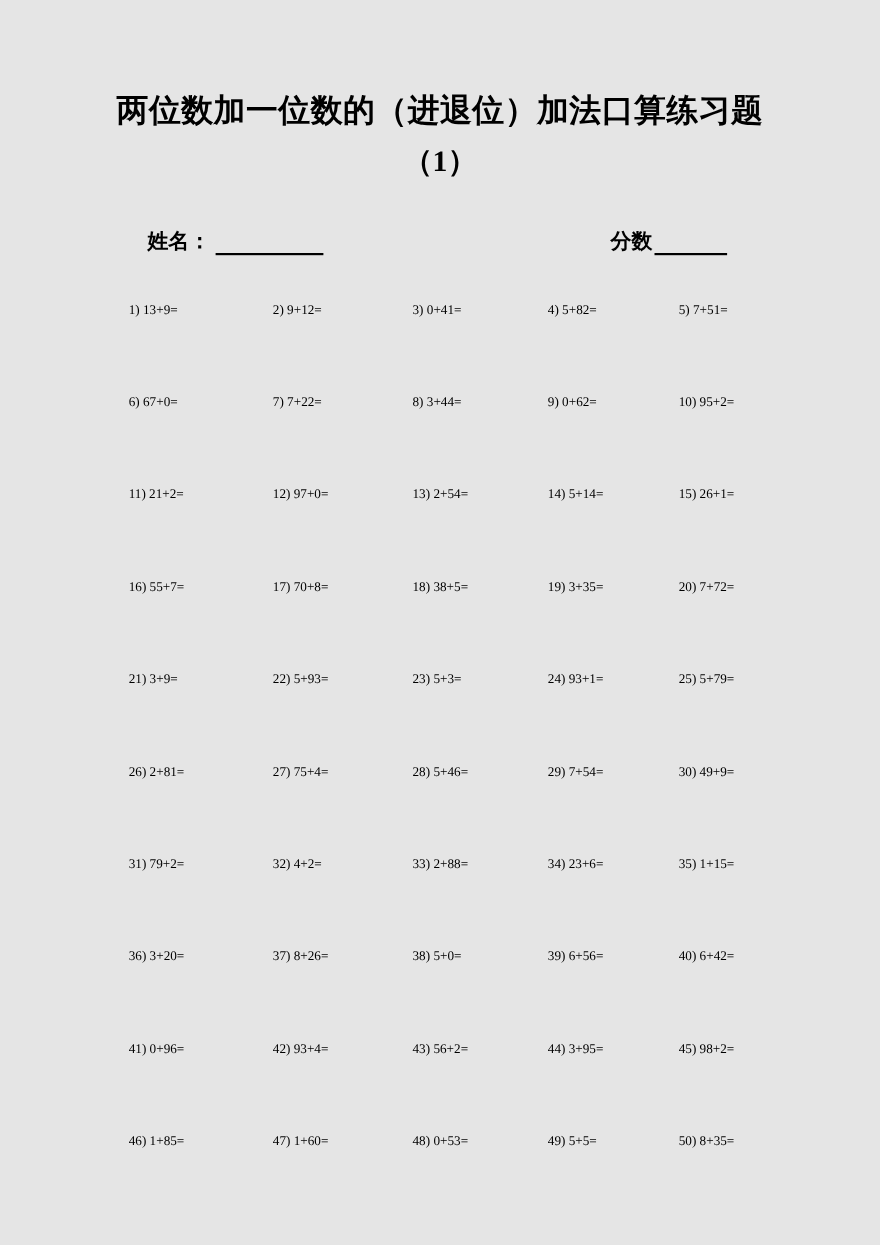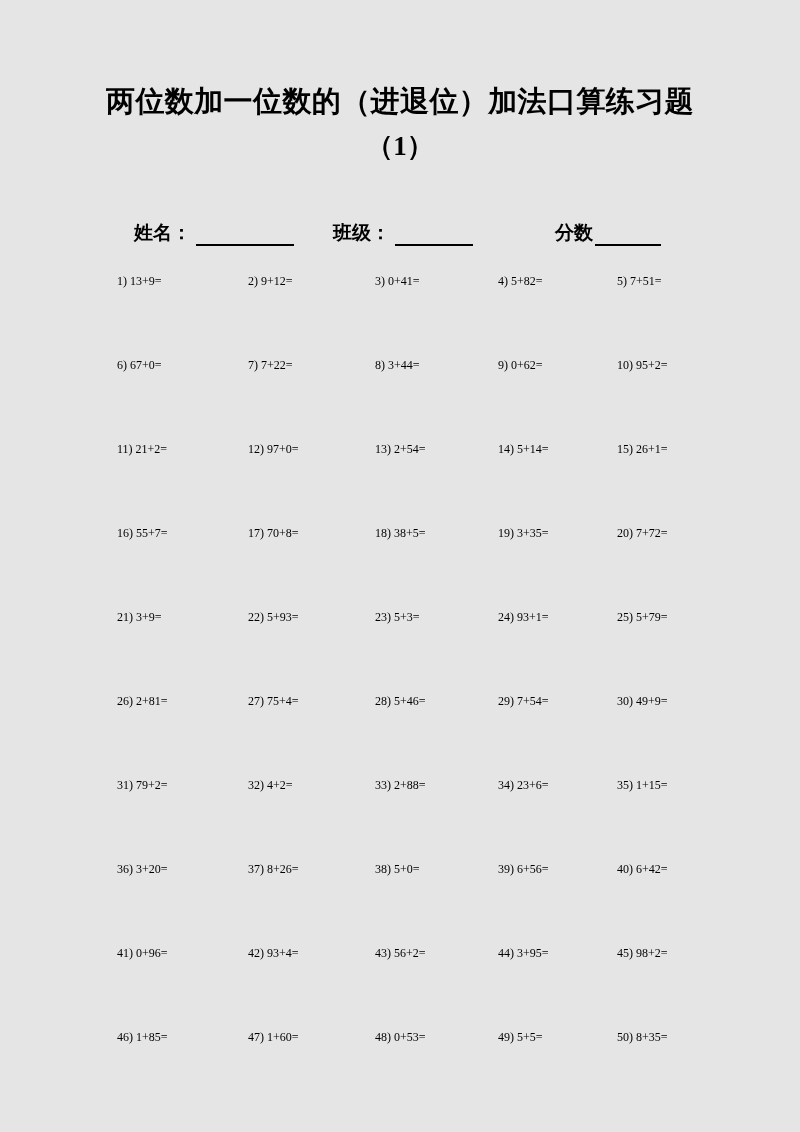--- a/index.html
+++ b/index.html
@@ -45,21 +45,21 @@
   .title-line-2 {
     font-size: 27px;
     font-weight: bold;
     line-height: 44px;
   }
 
   
   .info-row {
     position: absolute;
     left: 0;
-    top: 220px;
+    top: 206px;
     width: 728px;
     height: 34px;
     font-size: 19px;
     font-weight: bold;
     padding-left: 16px;
   }
   .info-item {
     position: absolute;
     white-space: nowrap;
     display: flex;
@@ -117,24 +117,20 @@
 
   <div class="title-block">
     <div class="title-line">两位数加一位数的（进退位）加法口算练习题</div>
     <div class="title-line-2">（1）</div>
   </div>
 
   <div class="info-row">
     <div class="info-item info-name">
       <span class="info-label">姓名：</span>
       <span class="blank-line blank-name"></span>
-    </div>
-    <div class="info-item info-class">
-      <span class="info-label">班级：</span>
-      <span class="blank-line blank-class"></span>
     </div>
     <div class="info-item info-score">
       <span class="info-label">分数</span>
       <span class="blank-line blank-score"></span>
     </div>
   </div>
 
   <div class="problems" id="problems-grid">
       <div class="prob-row">
         <div class="prob-cell c0"><span class="prob-num">1)</span> <span class="prob-expr">13+9=</span></div>

